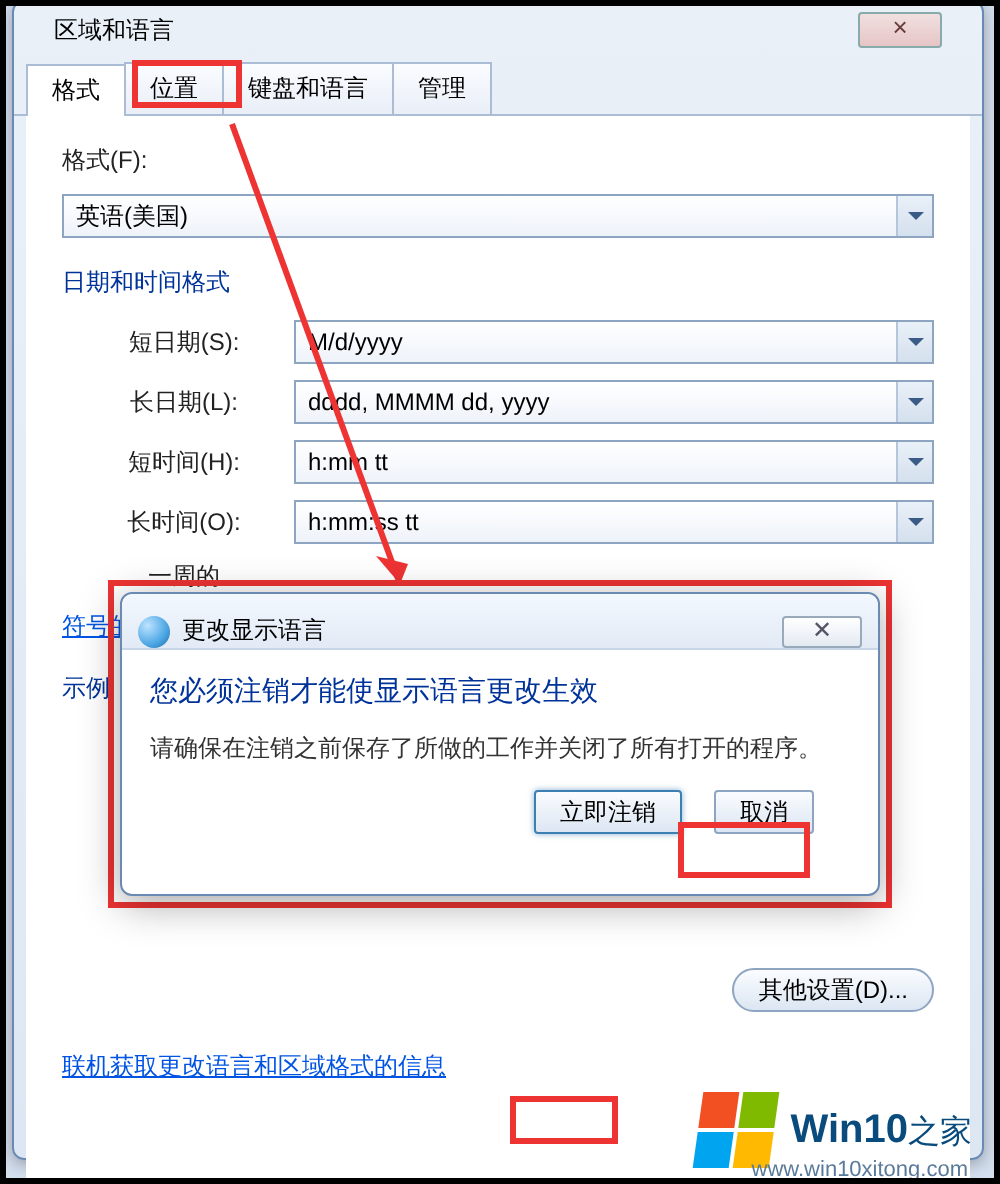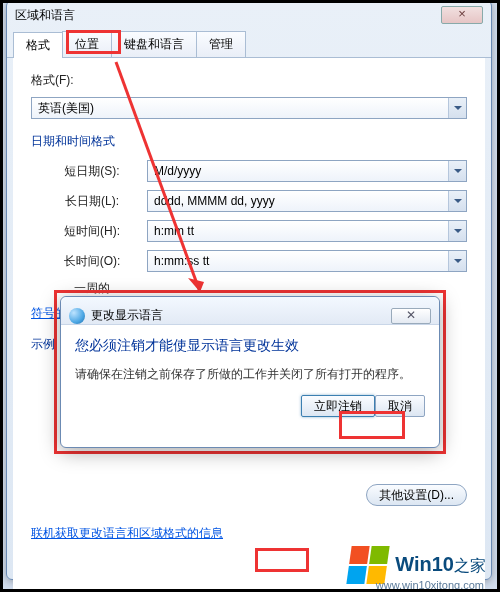--- a/index.html
+++ b/index.html
@@ -4,21 +4,21 @@
 <style>
 * { box-sizing: border-box; margin: 0; padding: 0; font-family: "Microsoft YaHei", "Segoe UI", sans-serif; font-size: 12px; }
 body { background: #d4dfef; width: 500px; height: 592px; overflow: hidden; position: relative; }
 
 .window {
   position: absolute; left: 6px; top: 0; width: 486px; height: 580px;
   background: linear-gradient(#e9f0f8, #dde7f3);
   border: 1px solid #6b8ab3; border-radius: 6px;
   box-shadow: 0 2px 8px rgba(0,0,0,0.3);
 }
-.titlebar { height: 28px; display: flex; align-items: center; padding: 0 8px; }
+.titlebar { height: 28px; display: flex; align-items: center; padding: 0 20px; }
 .titlebar-spacer { flex: 1; }
 .close-btn { width: 42px; height: 18px; border: 1px solid #8aa; border-radius: 2px; background: linear-gradient(#f1e0e0,#e6c5c5); color: #6a3c3c; text-align: center; line-height: 14px; font-size: 13px; cursor: pointer; }
 
 .tabs { display: flex; padding-left: 6px; margin-top: 2px; border-bottom: 1px solid #aabdd4; }
 .tab { padding: 4px 12px; border: 1px solid #aabdd4; border-bottom: none; background: linear-gradient(#fafcff,#e9eef7); margin-right: -1px; cursor: pointer; }
 .tab.active { background: #fff; position: relative; top: 1px; }
 
 .body { background: #fff; margin: 0 6px 6px; height: 532px; padding: 14px 18px; position: relative; }
 
 .row { display: flex; align-items: center; margin-bottom: 8px; }
@@ -51,21 +51,21 @@
   background: #fff; border: 1px solid #6b8ab3; border-radius: 6px;
   box-shadow: 0 4px 20px rgba(0,0,0,0.35);
 }
 .redbox-modal { position: absolute; left: 54px; top: 290px; width: 392px; height: 164px; border: 3px solid #e33; pointer-events: none; }
 .modal-title { height: 28px; display: flex; align-items: flex-end; padding: 0 8px; background: linear-gradient(#f3f8ff,#e2eaf5); border-bottom: 1px solid #c9d6e8; border-radius: 6px 6px 0 0; }
 .modal-icon { width: 16px; height: 16px; margin-right: 6px; background: radial-gradient(circle at 30% 30%, #bde3ff, #4da7e4 60%, #1b6aaa); border-radius: 50%; }
 .modal-close { width: 40px; height: 16px; border: 1px solid #9ab; border-radius: 2px; background: linear-gradient(#fff,#e4eaf2); text-align: center; line-height: 12px; font-size: 12px; color: #556; cursor: pointer; }
 .modal-body { padding: 12px 14px; }
 .modal-head { color: #003399; font-size: 14px; margin-bottom: 10px; }
 .modal-text { color: #333; font-size: 12px; line-height: 1.5; }
-.modal-btns { display: flex; justify-content: flex-end; gap: 0; padding: 0 14px 10px; }
+.modal-btns { display: flex; justify-content: flex-end; gap: 16px; padding: 0 32px 10px; }
 .redbox-btn { position: absolute; left: 278px; top: 114px; width: 66px; height: 28px; border: 3px solid #e33; pointer-events: none; }
 
 .footer-btnbox { position: absolute; left: 242px; bottom: 18px; width: 54px; height: 24px; border: 3px solid #e33; }
 
 
 .watermark { position: absolute; right: 14px; bottom: 8px; display: flex; align-items: center; gap: 8px; justify-content: center; }
 .wm-logo { display: grid; grid-template-columns: repeat(2, 18px); grid-template-rows: repeat(2, 18px); gap: 2px; transform: skewX(-8deg); }
 .wm-logo div:nth-child(1){background:#f25022}.wm-logo div:nth-child(2){background:#7fba00}.wm-logo div:nth-child(3){background:#00a4ef}.wm-logo div:nth-child(4){background:#ffb900}
 .wm-text { font-size: 20px; font-weight: bold; color: #0a4b7d; }
 .wm-url { position: absolute; right: 16px; bottom: 1px; font-size: 11px; color: #5a7a9a; }

